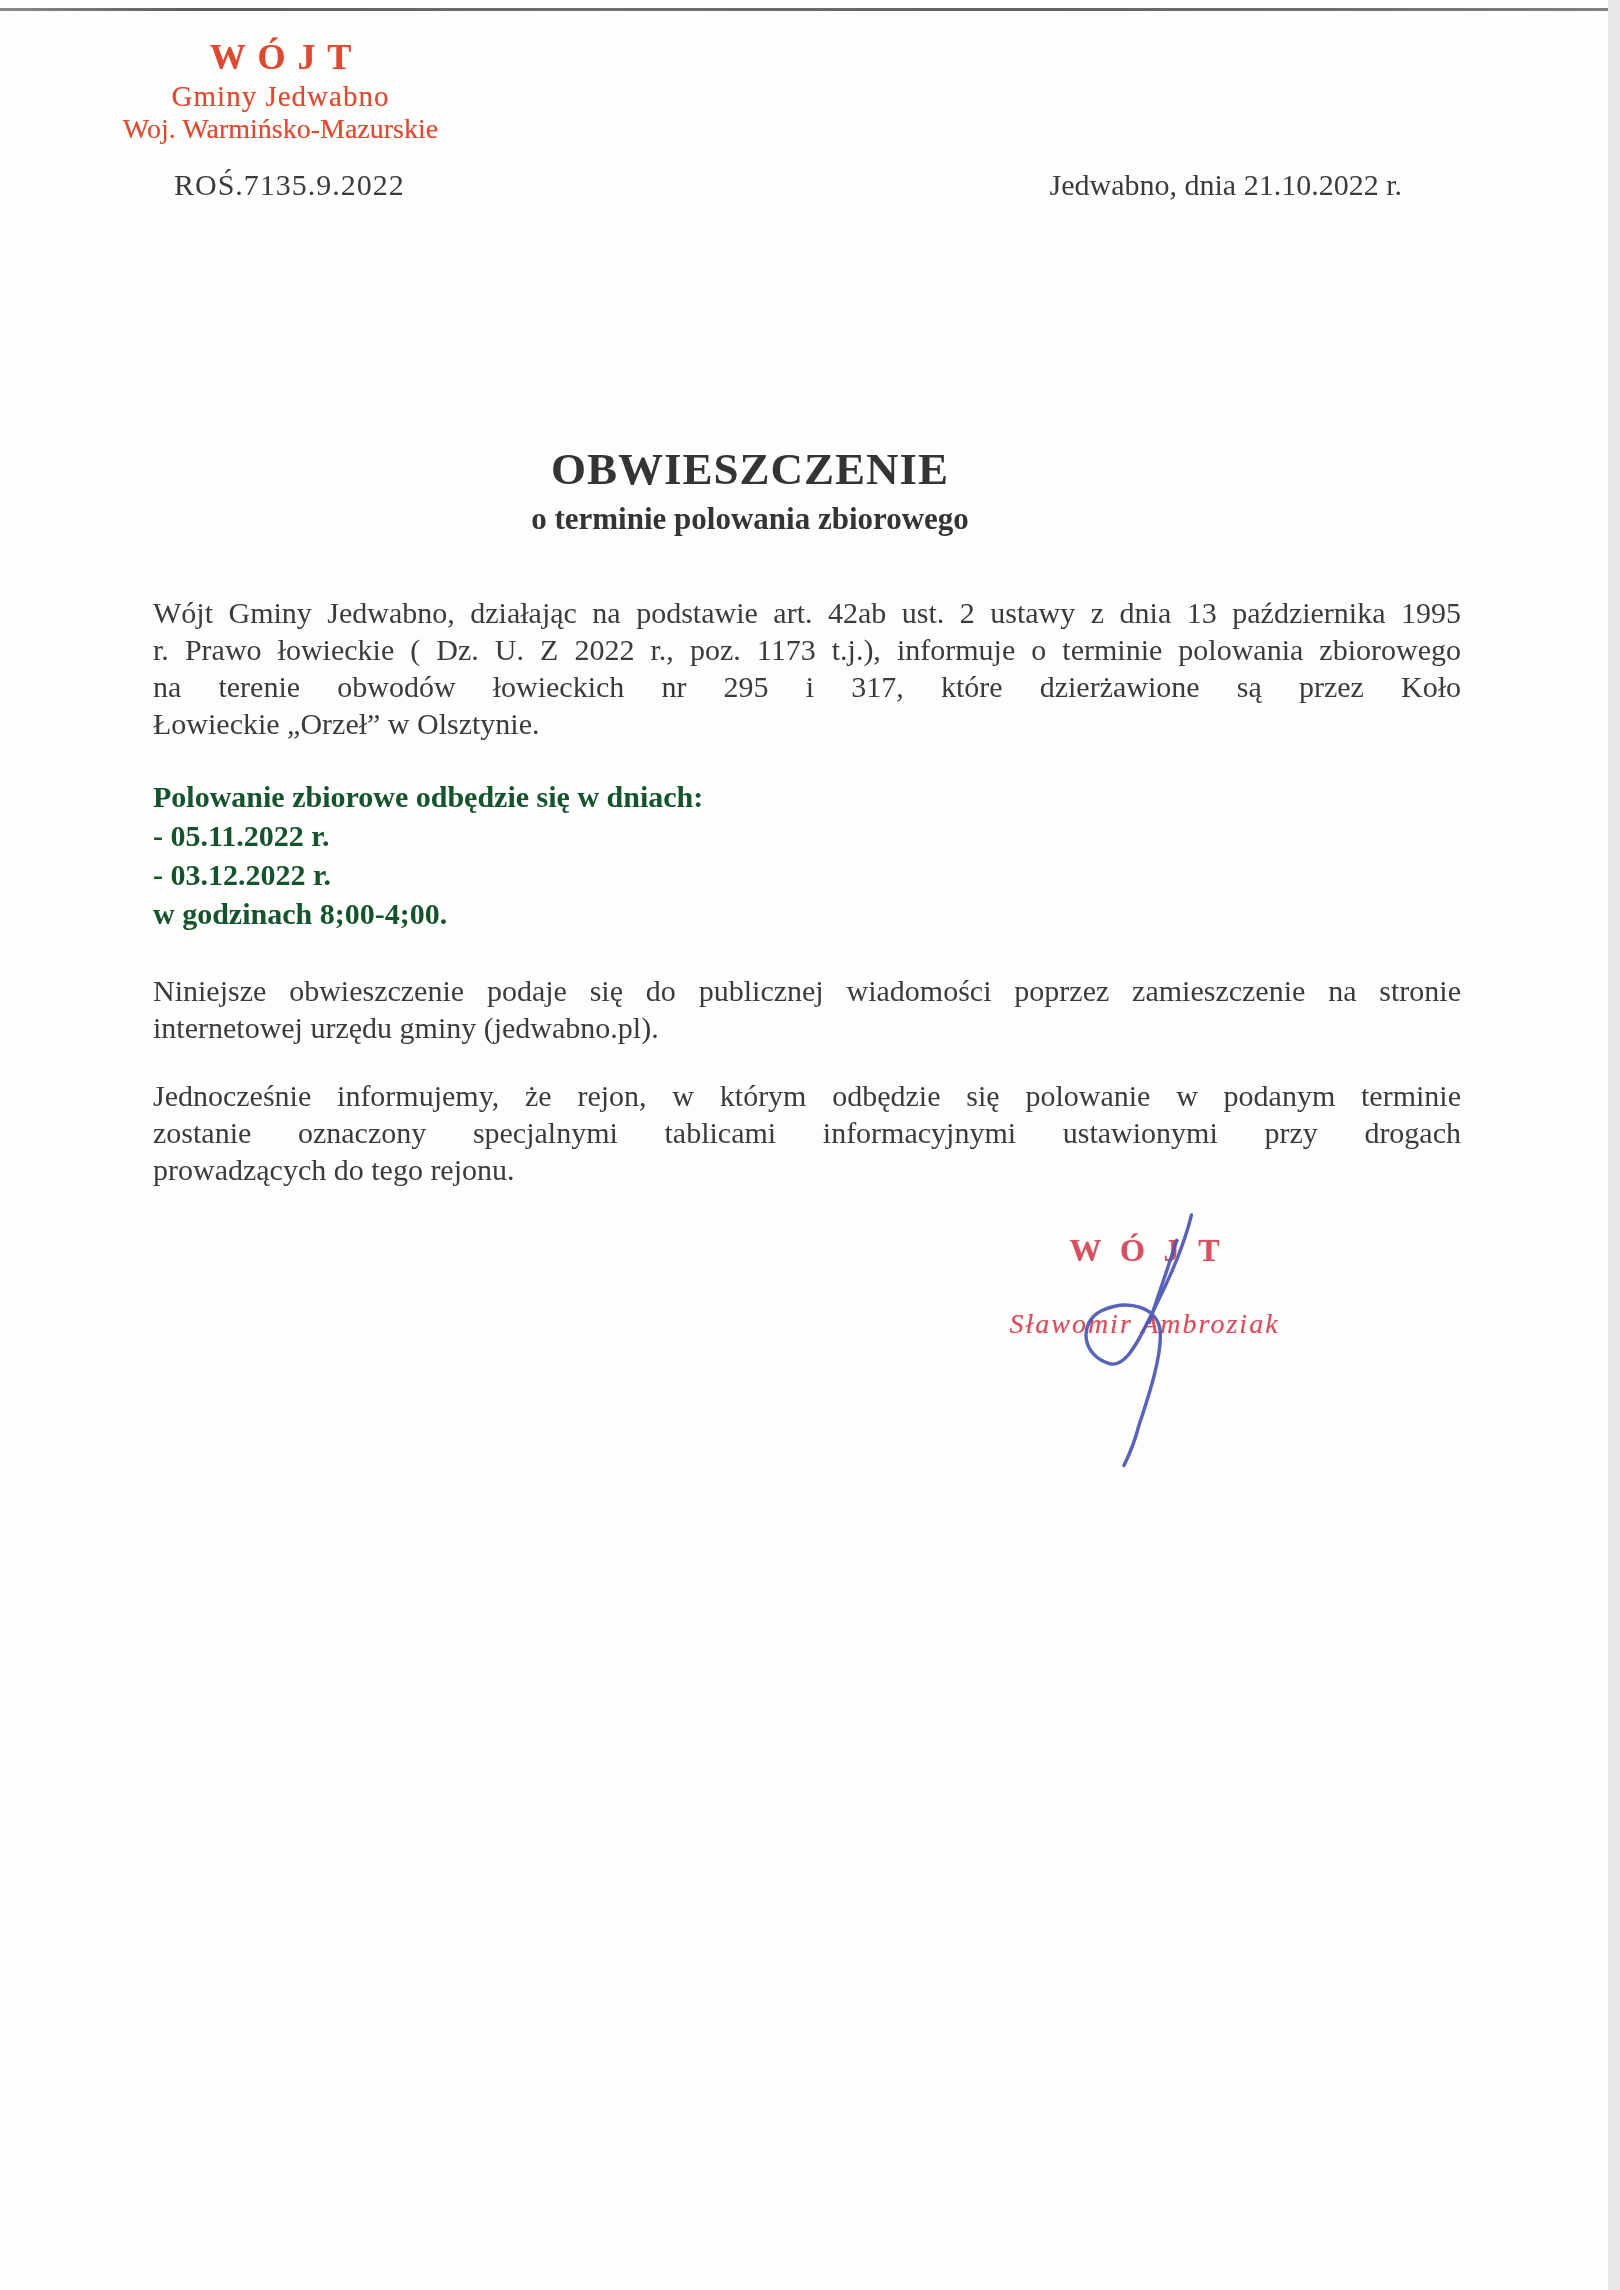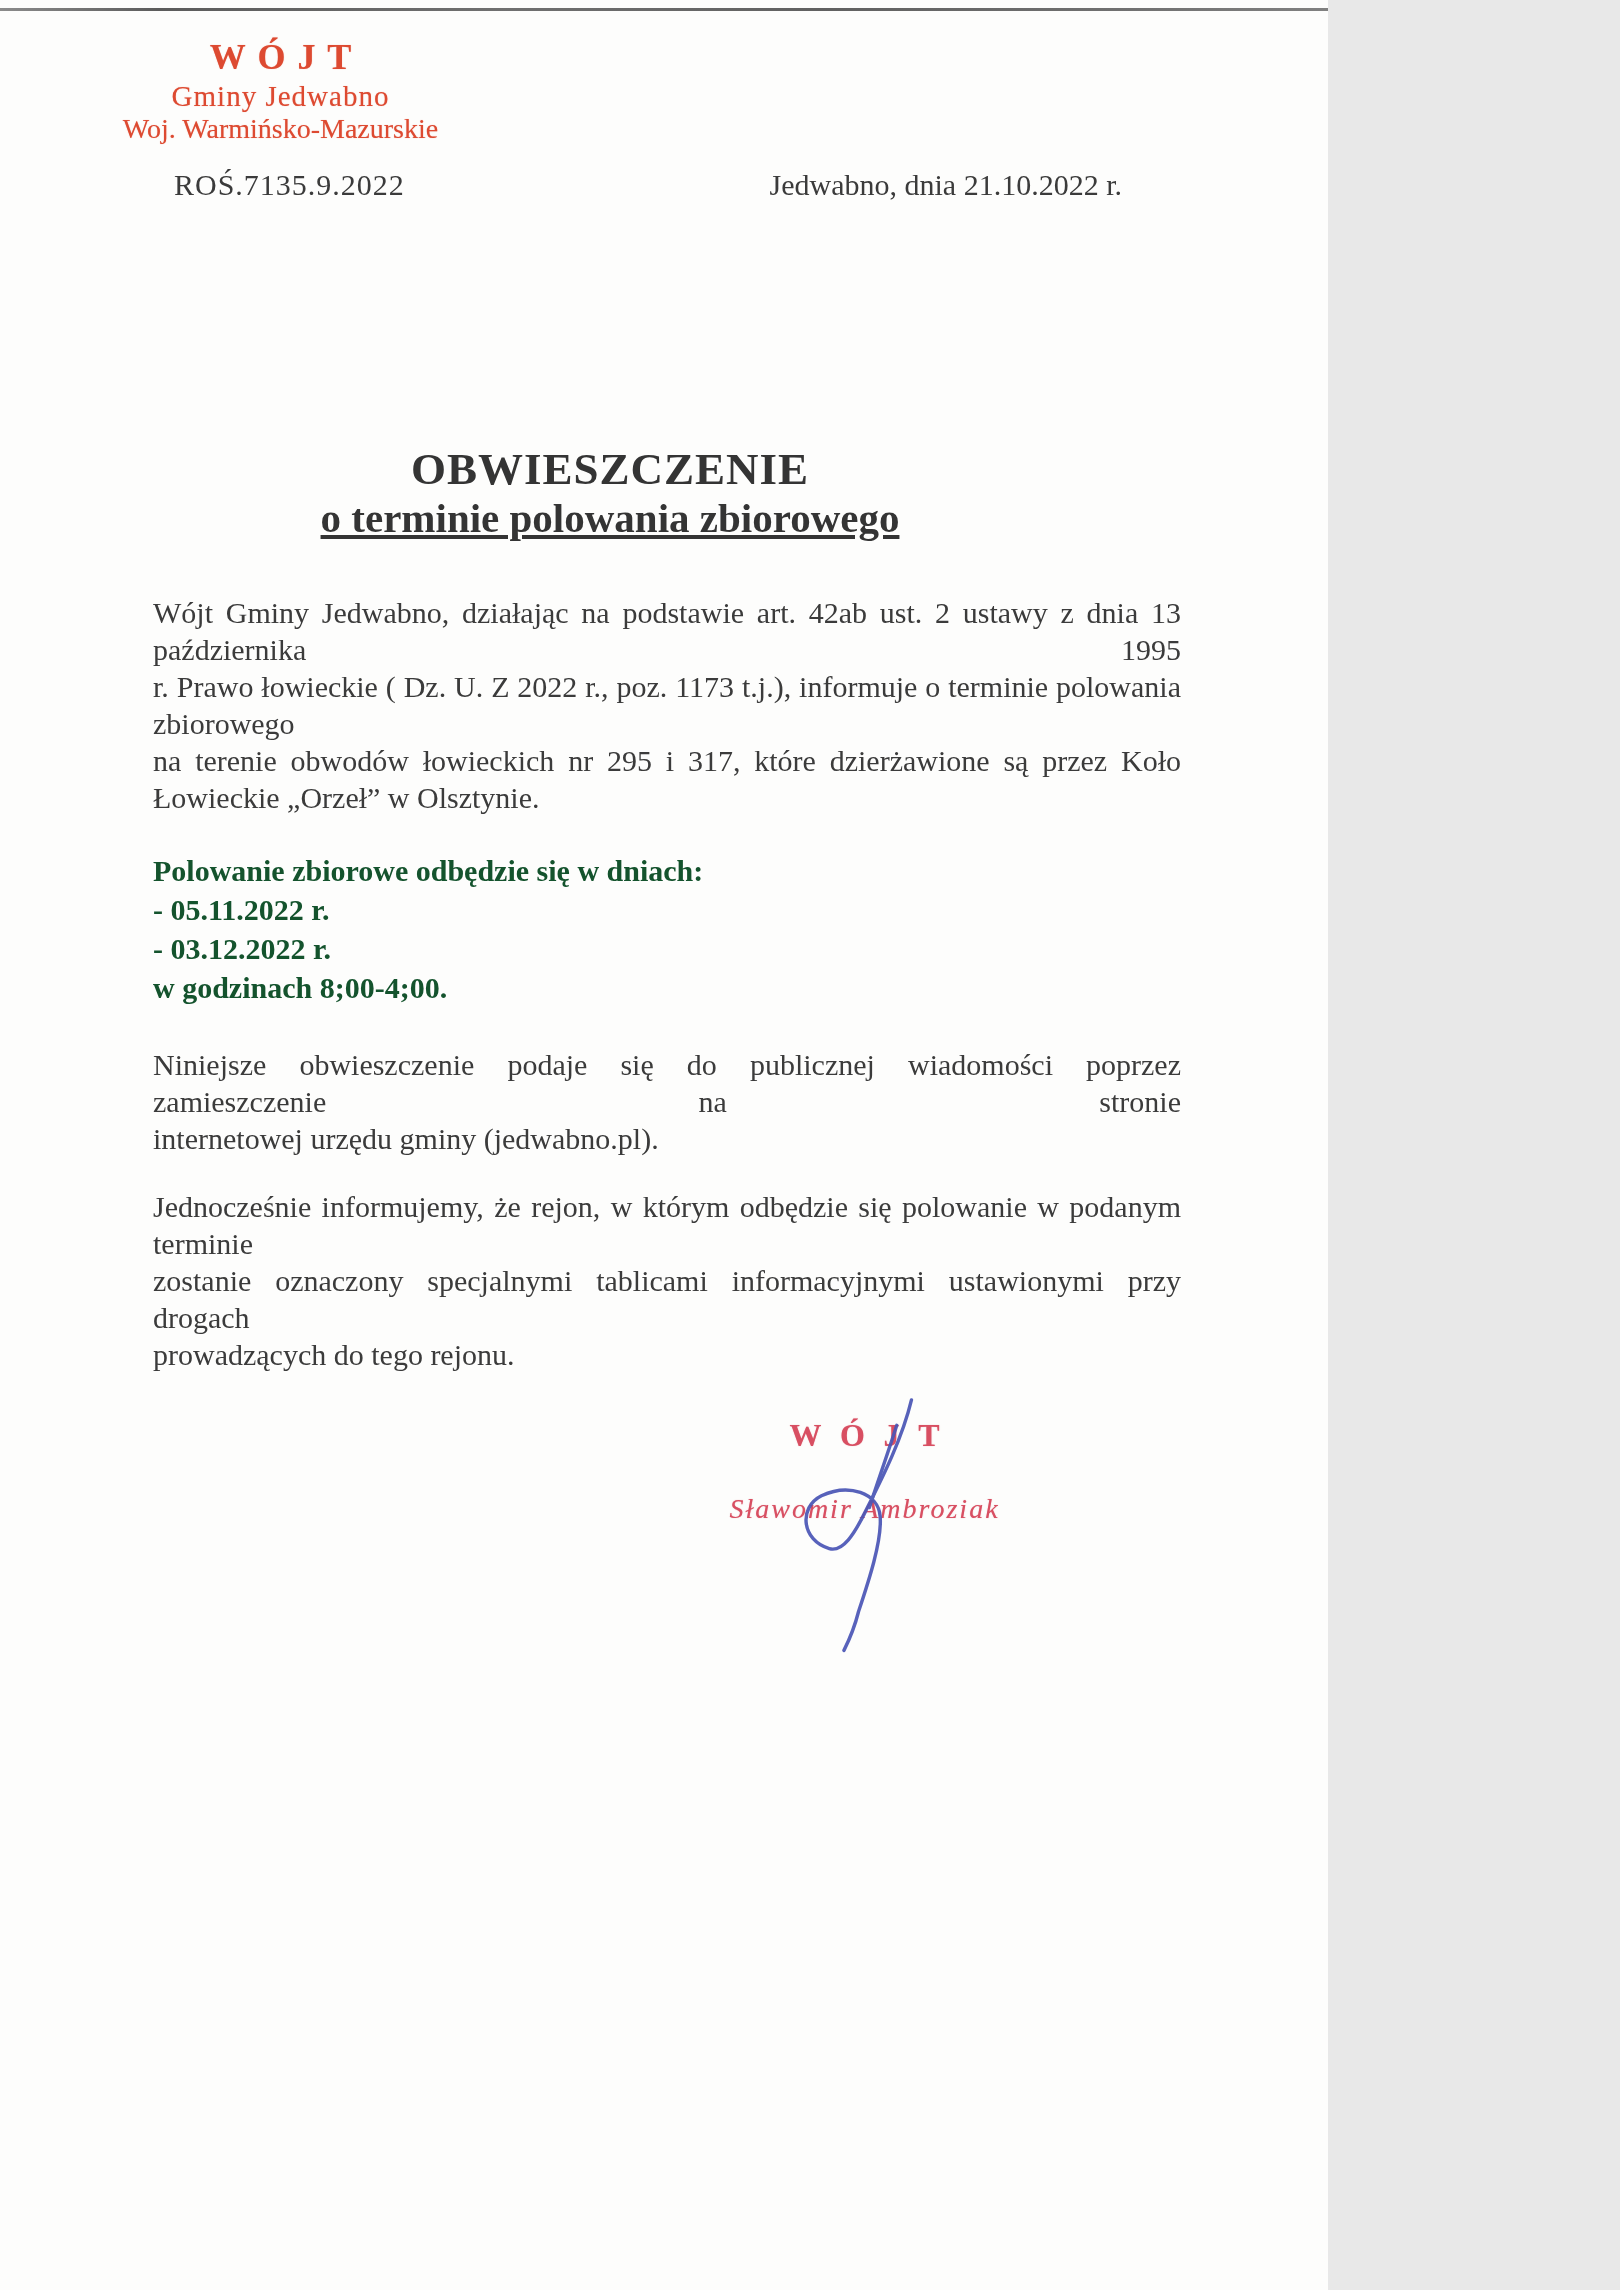--- a/index.html
+++ b/index.html
@@ -1,18 +1,18 @@
 <!DOCTYPE html>
 <html lang="pl"><head>
 <meta charset="utf-8">
 <style>
   html,body{margin:0;padding:0;background:#e8e8e8;}
   .page{
     position:relative;
-    width:1328px;height:2291px;
+    width:1608px;height:2291px;
     background:#fdfdfc;
     font-family:"Liberation Serif", serif;
     color:#3b3b3b;
     overflow:hidden;
     box-sizing:border-box;
   }
   .scan-edge{
     position:absolute;top:7.8px;left:0;width:100%;height:2.9px;
     background:linear-gradient(90deg,#777 0%,#3f3f3f 12%,#575757 38%,#454545 62%,#585858 85%,#6a6a6a 100%);
     opacity:.85;
@@ -30,21 +30,21 @@
   .stamp .l3{font-size:28px;margin-top:3.9px;}
 
   
   .refrow{display:flex;justify-content:space-between;align-items:baseline;margin-top:25.5px;font-size:30px;}
   .refrow .ref{margin-left:21px;letter-spacing:1px;}
   .refrow .dt{margin-right:59px;}
 
   
   .titleblock{margin-top:242px;text-align:center;transform:translateX(-57px);color:#343434;}
   .titleblock .t1{font-size:45px;font-weight:bold;letter-spacing:1px;line-height:51px;margin:0;}
-  .titleblock .t2{font-size:41px;font-weight:bold;line-height:47px;margin:0;text-decoration:underline;}
+  .titleblock .t2{font-size:31px;font-weight:bold;line-height:47px;margin:0;}
 
   
   .para{font-size:30px;line-height:37px;}
   .para div{min-height:37px;}
   .jl{text-align:justify;text-align-last:justify;}
   .ll{text-align:left;}
   .p1{margin-top:52px;}
   .datesblock{margin-top:35px;font-weight:bold;line-height:39px;color:#14532d;}
   .datesblock div{min-height:39px;}
   .p2{margin-top:39px;}

